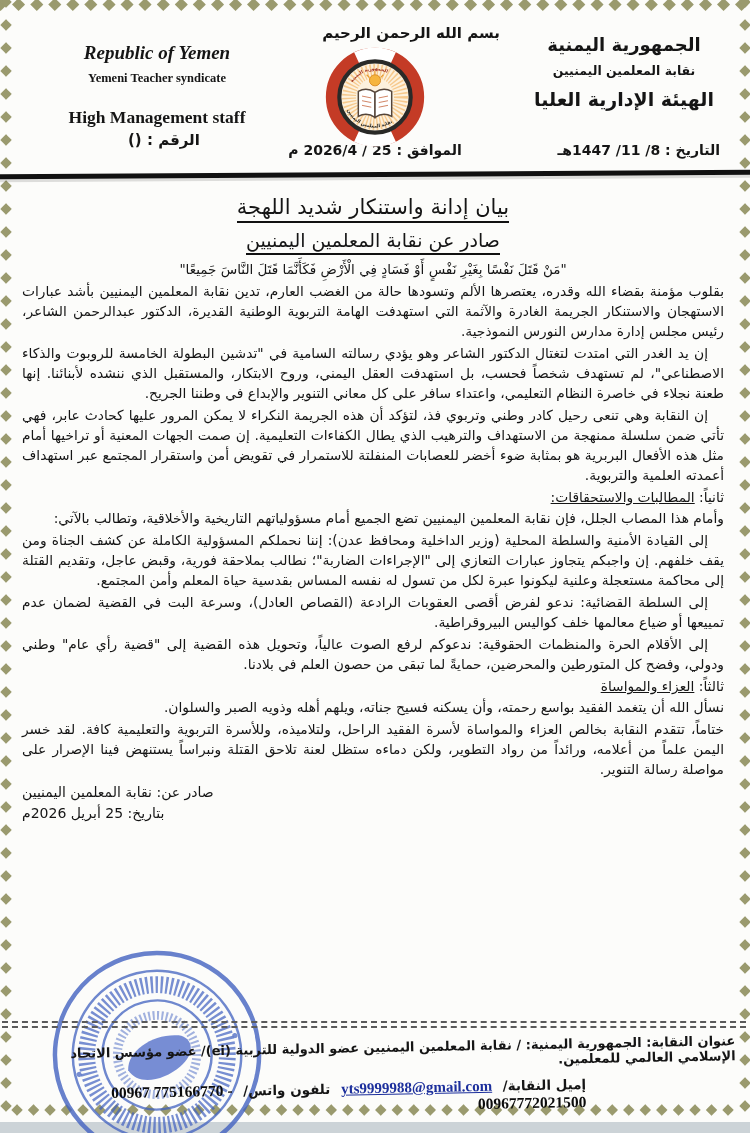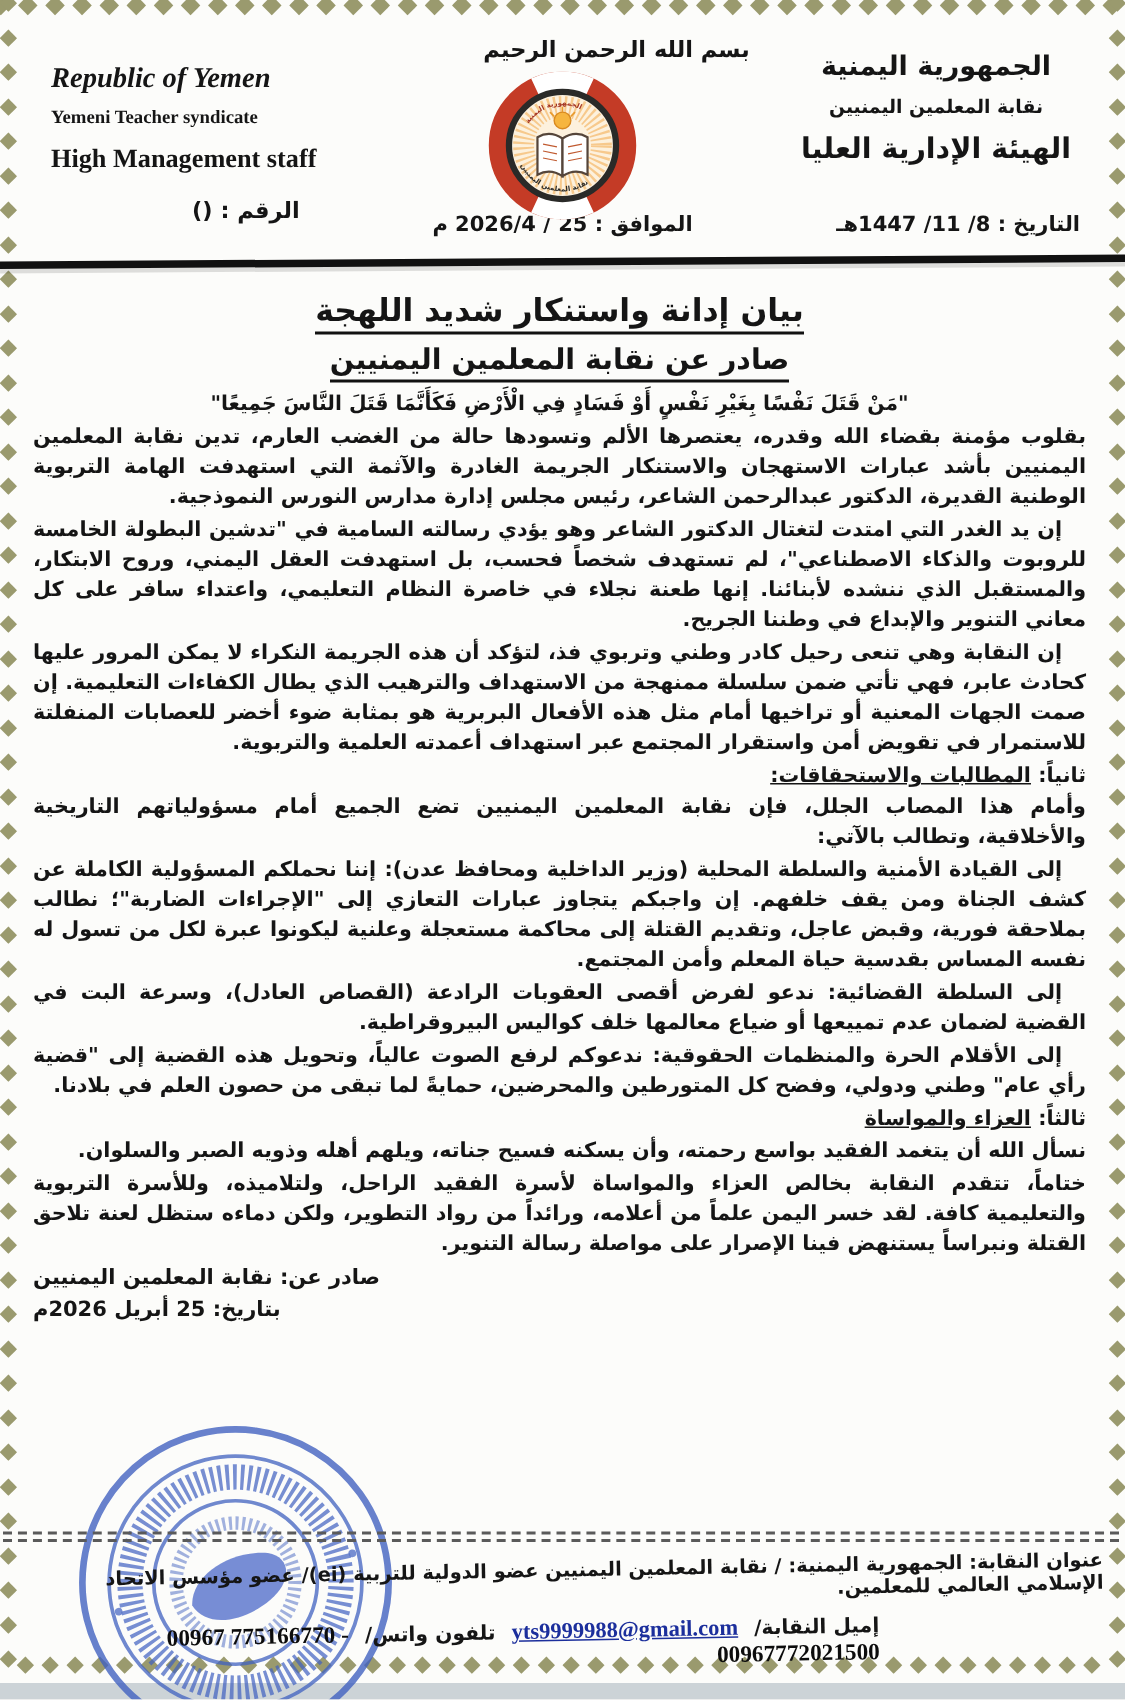--- a/index.html
+++ b/index.html
@@ -15,38 +15,38 @@
   .dstrip.top{top:-5px;}
   .dstrip.bottom{bottom:16px;font-size:15px;}
   .dstrip.v{top:-8px;height:1125px;writing-mode:vertical-rl;font-size:15px;letter-spacing:5px;}
   .dstrip.left{left:-2px;}
   .dstrip.right{right:-2px;}
   .edge-strip{position:absolute;left:0;right:0;bottom:0;height:11px;background:#ccd3d7;}
 
   
   .bismillah{position:absolute;top:24px;left:0;width:100%;text-align:center;
     font-size:15px;font-weight:bold;direction:rtl;padding-left:36px;}
-  .hdr-left{position:absolute;top:42px;left:34px;width:246px;}
+  .hdr-left{position:absolute;top:42px;left:34px;width:246px;text-align:center;}
   .en1{font-family:"Liberation Serif",serif;font-style:italic;font-weight:bold;font-size:19px;}
   .en2{font-size:12.5px;font-weight:600;margin-top:7px;font-family:Liberation Serif, serif;}
-  .en3{font-family:"Liberation Serif",serif;font-weight:bold;font-size:17.5px;margin-top:9px;}
+  .en3{font-family:"Liberation Serif",serif;font-weight:bold;font-size:17.5px;margin-top:21px;}
   .num-line{position:absolute;top:131px;left:128px;direction:rtl;font-weight:bold;font-size:15px;}
   .hdr-right{position:absolute;top:34px;right:28px;width:196px;text-align:center;direction:rtl;font-weight:bold;}
   .ar1{font-size:18px;}
   .ar2{font-size:12.5px;margin-top:8px;}
   .ar3{font-size:19px;margin-top:10px;}
   .date-hijri{position:absolute;top:142px;right:30px;direction:rtl;font-weight:bold;font-size:14px;}
   .date-greg{position:absolute;top:142px;left:50%;transform:translateX(-50%);direction:rtl;font-weight:bold;font-size:14px;}
   .logo-wrap{position:absolute;top:46px;left:50%;transform:translateX(-50%);width:102px;height:102px;}
   .hdr-rule{position:absolute;top:172px;left:0;width:750px;height:5px;background:#111;
     transform:rotate(-0.35deg);box-shadow:0 3px 0 rgba(0,0,0,0.12);}
 
   
   .main{position:absolute;top:190px;left:22px;right:26px;direction:rtl;
-    font-weight:700;font-size:13.8px;line-height:20px;text-align:justify;}
+    font-weight:400;font-size:13.8px;line-height:20px;text-align:justify;}
   .title{ text-align:center;font-size:21px;line-height:1.25;margin:4px 0 10px;}
   .title span{border-bottom:2px solid #111;padding-bottom:2px;}
   .subtitle{text-align:center;font-size:19px;margin:0 0 9px;}
   .subtitle span{border-bottom:2px solid #111;padding-bottom:2px;}
   .verse{text-align:center;font-size:13.5px;margin:0 0 2px;}
   .para{margin:0 0 2px;}
   .indent{text-indent:16px;}
   .sec{margin:2px 0 1px;}
   .sec .u{text-decoration:underline;}
   .sig{ text-align:left;margin-top:3px;font-size:14px;}

